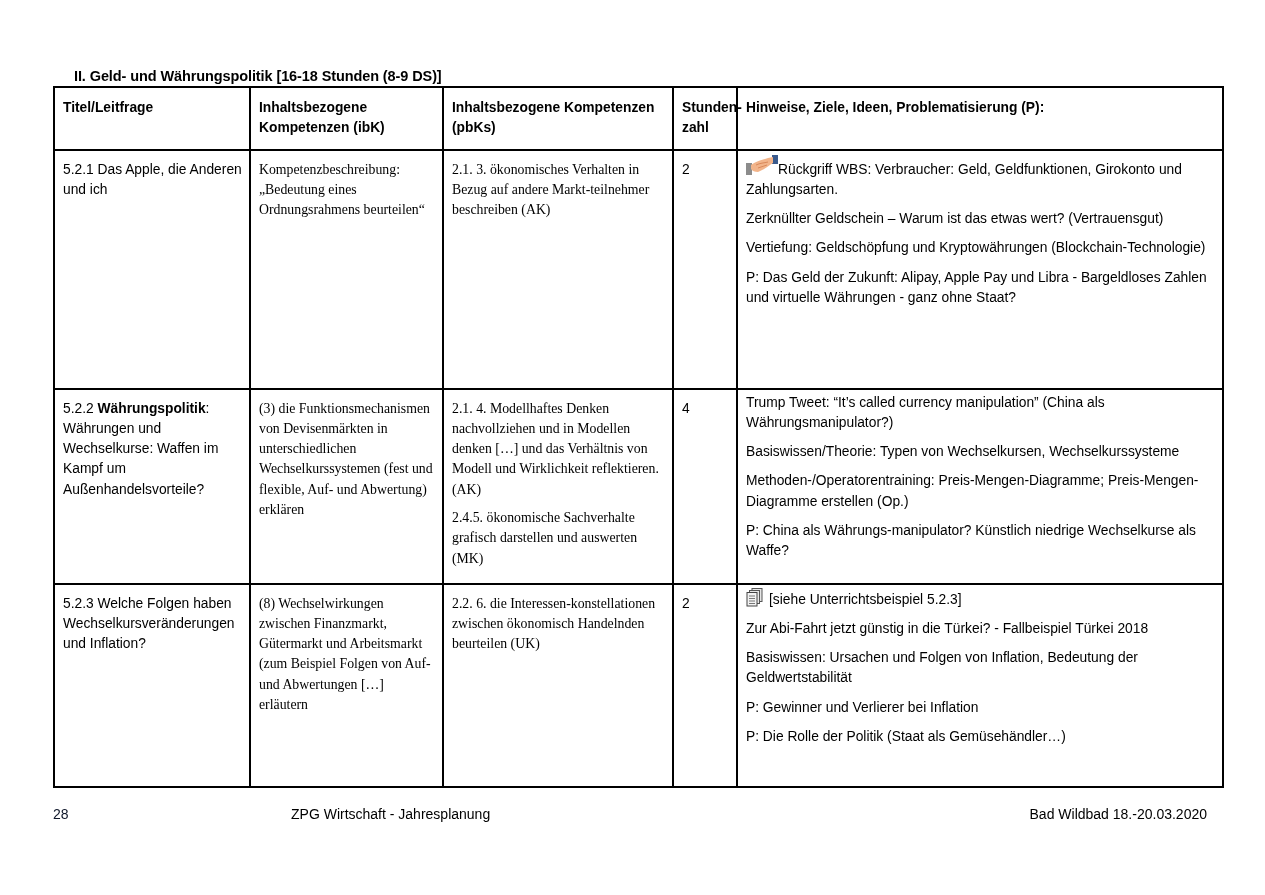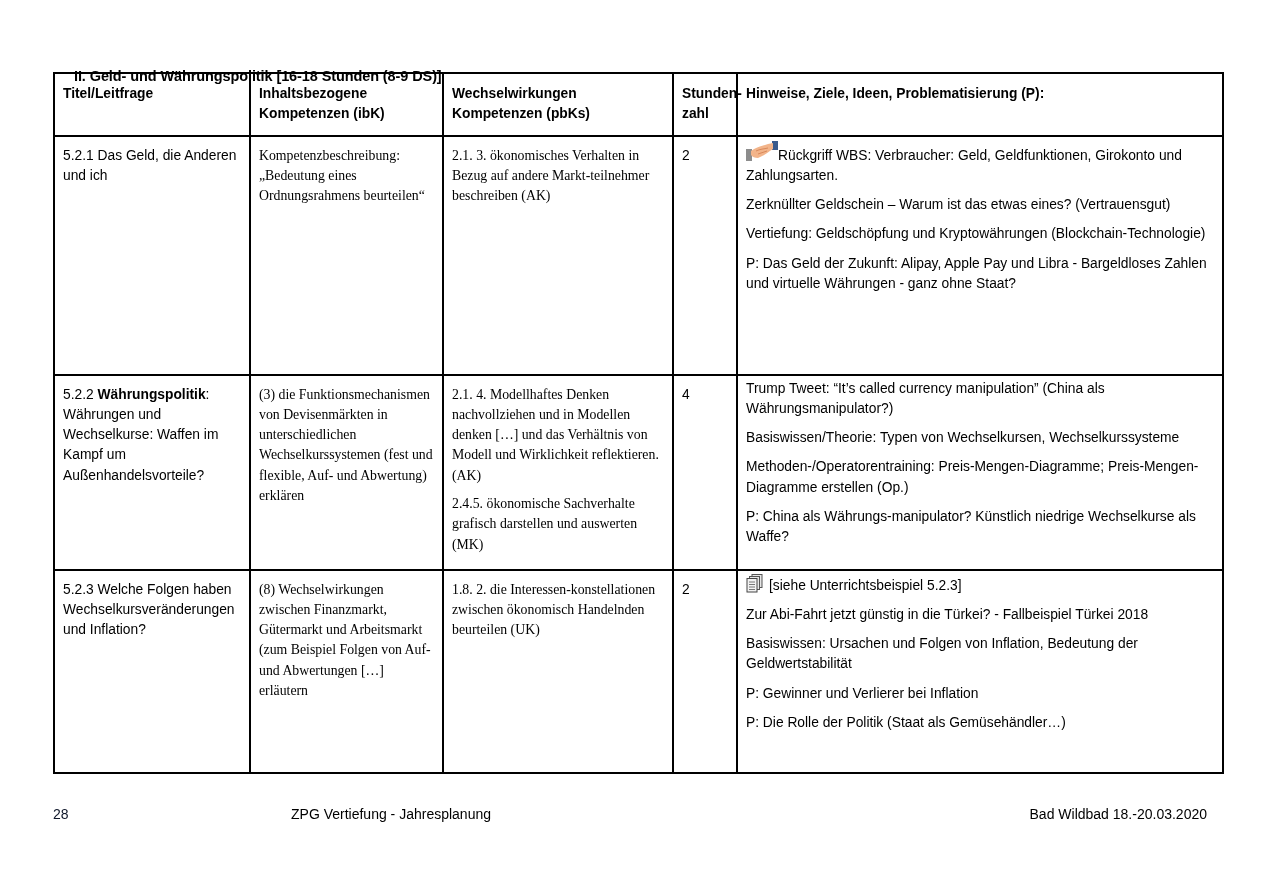--- a/index.html
+++ b/index.html
@@ -20,21 +20,21 @@
       left: 53px;
       top: 68px;
       font-size: 14.5px;
       font-weight: bold;
       letter-spacing: -0.1px;
       margin-left: 21px;
     }
     table.plan {
       position: absolute;
       left: 53px;
-      top: 72px;
+      top: 86px;
       width: 1171px;
       border-collapse: collapse;
       table-layout: fixed;
       font-size: 13.8px;
       line-height: 20.3px;
     }
     table.plan th, table.plan td {
       border: 2px solid #000;
       vertical-align: top;
       text-align: left;
@@ -100,30 +100,30 @@
     <col class="col1">
       <col class="col2">
       <col class="col3">
       <col class="col4">
       <col class="col5">
   </colgroup>
   <thead>
     <tr>
       <th>Titel/Leitfrage</th>
       <th>Inhaltsbezogene Kompetenzen (ibK)</th>
-      <th>Wechselwirkungen Kompetenzen (pbKs)</th>
+      <th>Inhaltsbezogene Kompetenzen (pbKs)</th>
       <th>Stunden-zahl</th>
       <th>Hinweise, Ziele, Ideen, Problematisierung (P):</th>
     </tr>
   </thead>
   <tbody>
 
     <tr class="row1">
       <td>
-        <span>5.2.1 Das Geld, die Anderen und ich</span>
+        <span>5.2.1 Das Apple, die Anderen und ich</span>
       </td>
       <td>
         <div class="para">Kompetenzbeschreibung: „Bedeutung eines Ordnungsrahmens beurteilen“</div>
       </td>
       <td>
         <div class="para">2.1. 3. ökonomisches Verhalten in Bezug auf andere Markt-teilnehmer beschreiben (AK)</div>
       </td>
       <td>
         <span>2</span>
       </td>
@@ -132,21 +132,21 @@
           <span class="icon-handshake">
             <svg width="32" height="22" viewBox="0 0 32 22">
               <rect x="0" y="9" width="6" height="12" fill="#8c8c8c"></rect>
               <rect x="26" y="1" width="6" height="9" fill="#3a5a8c"></rect>
               <path d="M5 11 C 10 7, 16 6, 22 4 L 27 3 L 27 9 C 22 12, 18 16, 12 18 C 9 18, 6 17, 5 15 Z" fill="#f2b48a"></path>
               <path d="M10 11 C 14 9, 18 9, 22 8" stroke="#d9895b" stroke-width="1" fill="none"></path>
               <path d="M12 14 C 15 13, 18 12, 21 11" stroke="#d9895b" stroke-width="1" fill="none"></path>
             </svg>
           </span><span>Rückgriff WBS: Verbraucher: Geld, Geldfunktionen, Girokonto und Zahlungsarten.</span>
         </div>
-        <div class="hint-para">Zerknüllter Geldschein – Warum ist das etwas eines? (Vertrauensgut)</div>
+        <div class="hint-para">Zerknüllter Geldschein – Warum ist das etwas wert? (Vertrauensgut)</div>
         <div class="hint-para">Vertiefung: Geldschöpfung und Kryptowährungen (Blockchain-Technologie)</div>
         <div class="hint-para">P: Das Geld der Zukunft: Alipay, Apple Pay und Libra - Bargeldloses Zahlen und virtuelle Währungen - ganz ohne Staat?</div>
       </td>
     </tr>
 
     <tr class="row2">
       <td>
         <span>5.2.2 </span><span class="bold">Währungspolitik</span><span>: Währungen und Wechselkurse: Waffen im Kampf um Außenhandelsvorteile?</span>
       </td>
       <td>
@@ -168,21 +168,21 @@
     </tr>
 
     <tr class="row3">
       <td>
         <span>5.2.3 Welche Folgen haben Wechselkursveränderungen und Inflation?</span>
       </td>
       <td>
         <div class="para">(8) Wechselwirkungen zwischen Finanzmarkt, Gütermarkt und Arbeitsmarkt (zum Beispiel Folgen von Auf- und Abwertungen […] erläutern</div>
       </td>
       <td>
-        <div class="para">1.8. 2. die Interessen-konstellationen zwischen ökonomisch Handelnden beurteilen (UK)</div>
+        <div class="para">2.2. 6. die Interessen-konstellationen zwischen ökonomisch Handelnden beurteilen (UK)</div>
       </td>
       <td>
         <span>2</span>
       </td>
       <td class="hint-cell">
         <div class="hint-para">
           <span class="icon-docs">
             <svg width="17" height="19" viewBox="0 0 17 19">
               <rect x="6" y="0.5" width="10" height="13" fill="#e6e6e6" stroke="#555" stroke-width="1"></rect>
               <rect x="3.5" y="2.5" width="10" height="13" fill="#e6e6e6" stroke="#555" stroke-width="1"></rect>
@@ -197,14 +197,14 @@
         <div class="hint-para">Zur Abi-Fahrt jetzt günstig in die Türkei?  - Fallbeispiel Türkei 2018</div>
         <div class="hint-para">Basiswissen: Ursachen und Folgen von Inflation, Bedeutung der Geldwertstabilität</div>
         <div class="hint-para">P: Gewinner und Verlierer bei Inflation</div>
         <div class="hint-para">P: Die Rolle der Politik (Staat als Gemüsehändler…)</div>
       </td>
     </tr>
   </tbody>
 </table>
 
 <div class="footer footer-page">28</div>
-<div class="footer footer-center">ZPG Vertiefung - Jahresplanung</div>
+<div class="footer footer-center">ZPG Wirtschaft - Jahresplanung</div>
 <div class="footer footer-right">Bad Wildbad 18.-20.03.2020</div>
 
 </body></html>

